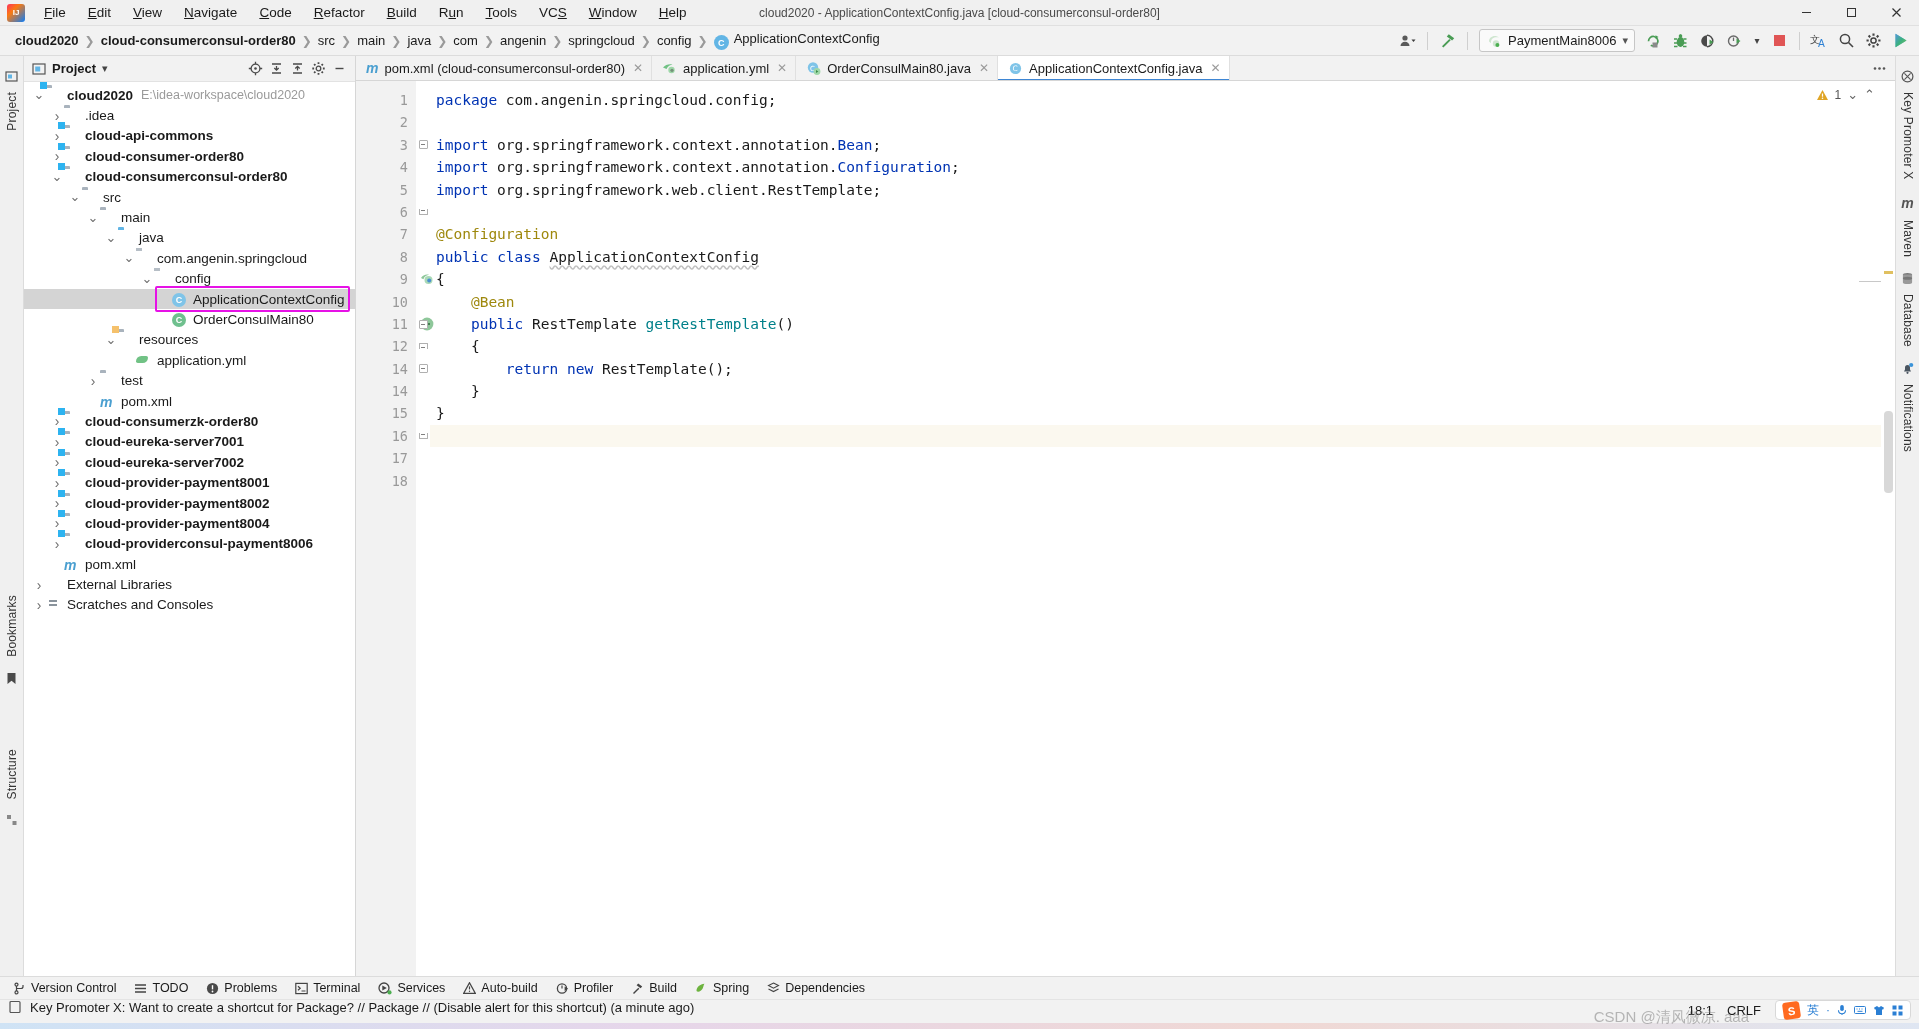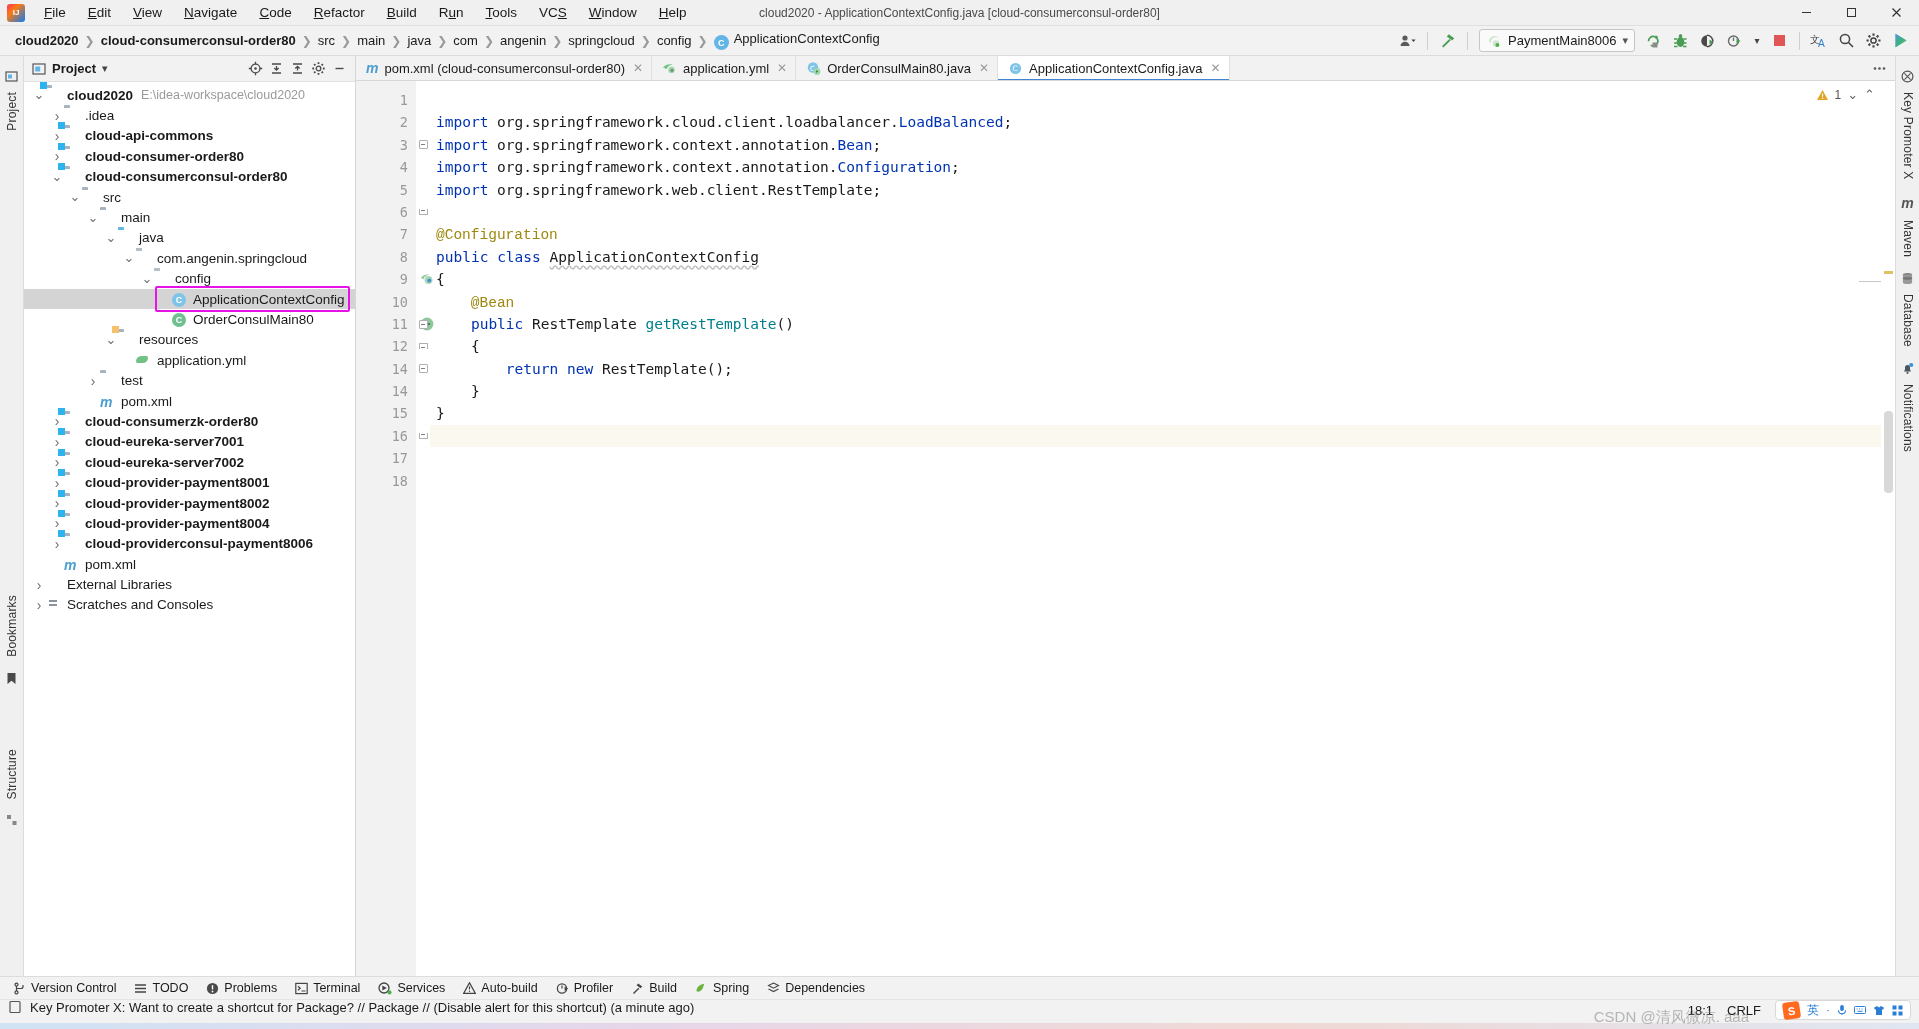--- a/index.html
+++ b/index.html
@@ -218,21 +218,21 @@
   .fold.top { border-radius: 1px 1px 0 0; border-bottom: none; height: 6px; }
   .fold.bot { border-radius: 0 0 1px 1px; border-top: none; height: 6px; }
   .fold.bot::after { top: 1px; }
   .code {
     flex: 1; padding-top: 8px; font-family: "DejaVu Sans Mono", monospace;
     font-size: 14.5px; position: relative; overflow: hidden;
   }
   .cline { height: 22.4px; line-height: 22.4px; white-space: pre; padding-left: 6px; }
   .cline.caret { background: #fbf8ef; }
   .kw { color: #0033b3; font-weight: normal; }
-  .ann { color: #9e880d; font-family: Liberation Mono, monospace; }
+  .ann { color: #9e880d; }
   .mth { color: #00808a; }
   .plain { color: #1a1a1a; }
   .wavy { text-decoration: underline wavy #c0c0c0; text-underline-offset: 3px; }
 
   .inspect-bar {
     position: absolute; top: 6px; right: 20px; display: flex; align-items: center;
     gap: 6px; font-size: 12px; color: #555; z-index: 4;
   }
   .marker-strip {
     position: absolute; top: 0; right: 0; bottom: 0; width: 14px; background: #fff;
@@ -764,22 +764,22 @@
             </div>
             <div class="fline"></div>
             <div class="fline"></div>
             <div class="fline">
               <span class="fold bot"></span>
             </div>
             <div class="fline"></div>
             <div class="fline"></div>
           </div>
         <div class="code" id="code">
+            <div class="cline"><span class="kw">package</span><span class="plain"> com.angenin.springcloud.config;</span></div>
             <div class="cline">&nbsp;</div>
-            <div class="cline"><span class="kw">import</span><span class="plain"> org.springframework.cloud.client.loadbalancer.</span><span class="kw">LoadBalanced</span><span class="plain">;</span></div>
             <div class="cline"><span class="kw">import</span><span class="plain"> org.springframework.context.annotation.</span><span class="kw">Bean</span><span class="plain">;</span></div>
             <div class="cline"><span class="kw">import</span><span class="plain"> org.springframework.context.annotation.</span><span class="kw">Configuration</span><span class="plain">;</span></div>
             <div class="cline"><span class="kw">import</span><span class="plain"> org.springframework.web.client.RestTemplate;</span></div>
             <div class="cline">&nbsp;</div>
             <div class="cline"><span class="ann">@Configuration</span></div>
             <div class="cline"><span class="kw">public</span><span class="plain"> </span><span class="kw">class</span><span class="plain"> </span><span class="wavy">ApplicationContextConfig</span></div>
             <div class="cline"><span class="plain">{</span></div>
             <div class="cline"><span class="ann">    @Bean</span></div>
             <div class="cline"><span class="plain">    </span><span class="kw">public</span><span class="plain"> RestTemplate </span><span class="mth">getRestTemplate</span><span class="plain">()</span></div>
             <div class="cline"><span class="plain">    {</span></div>

